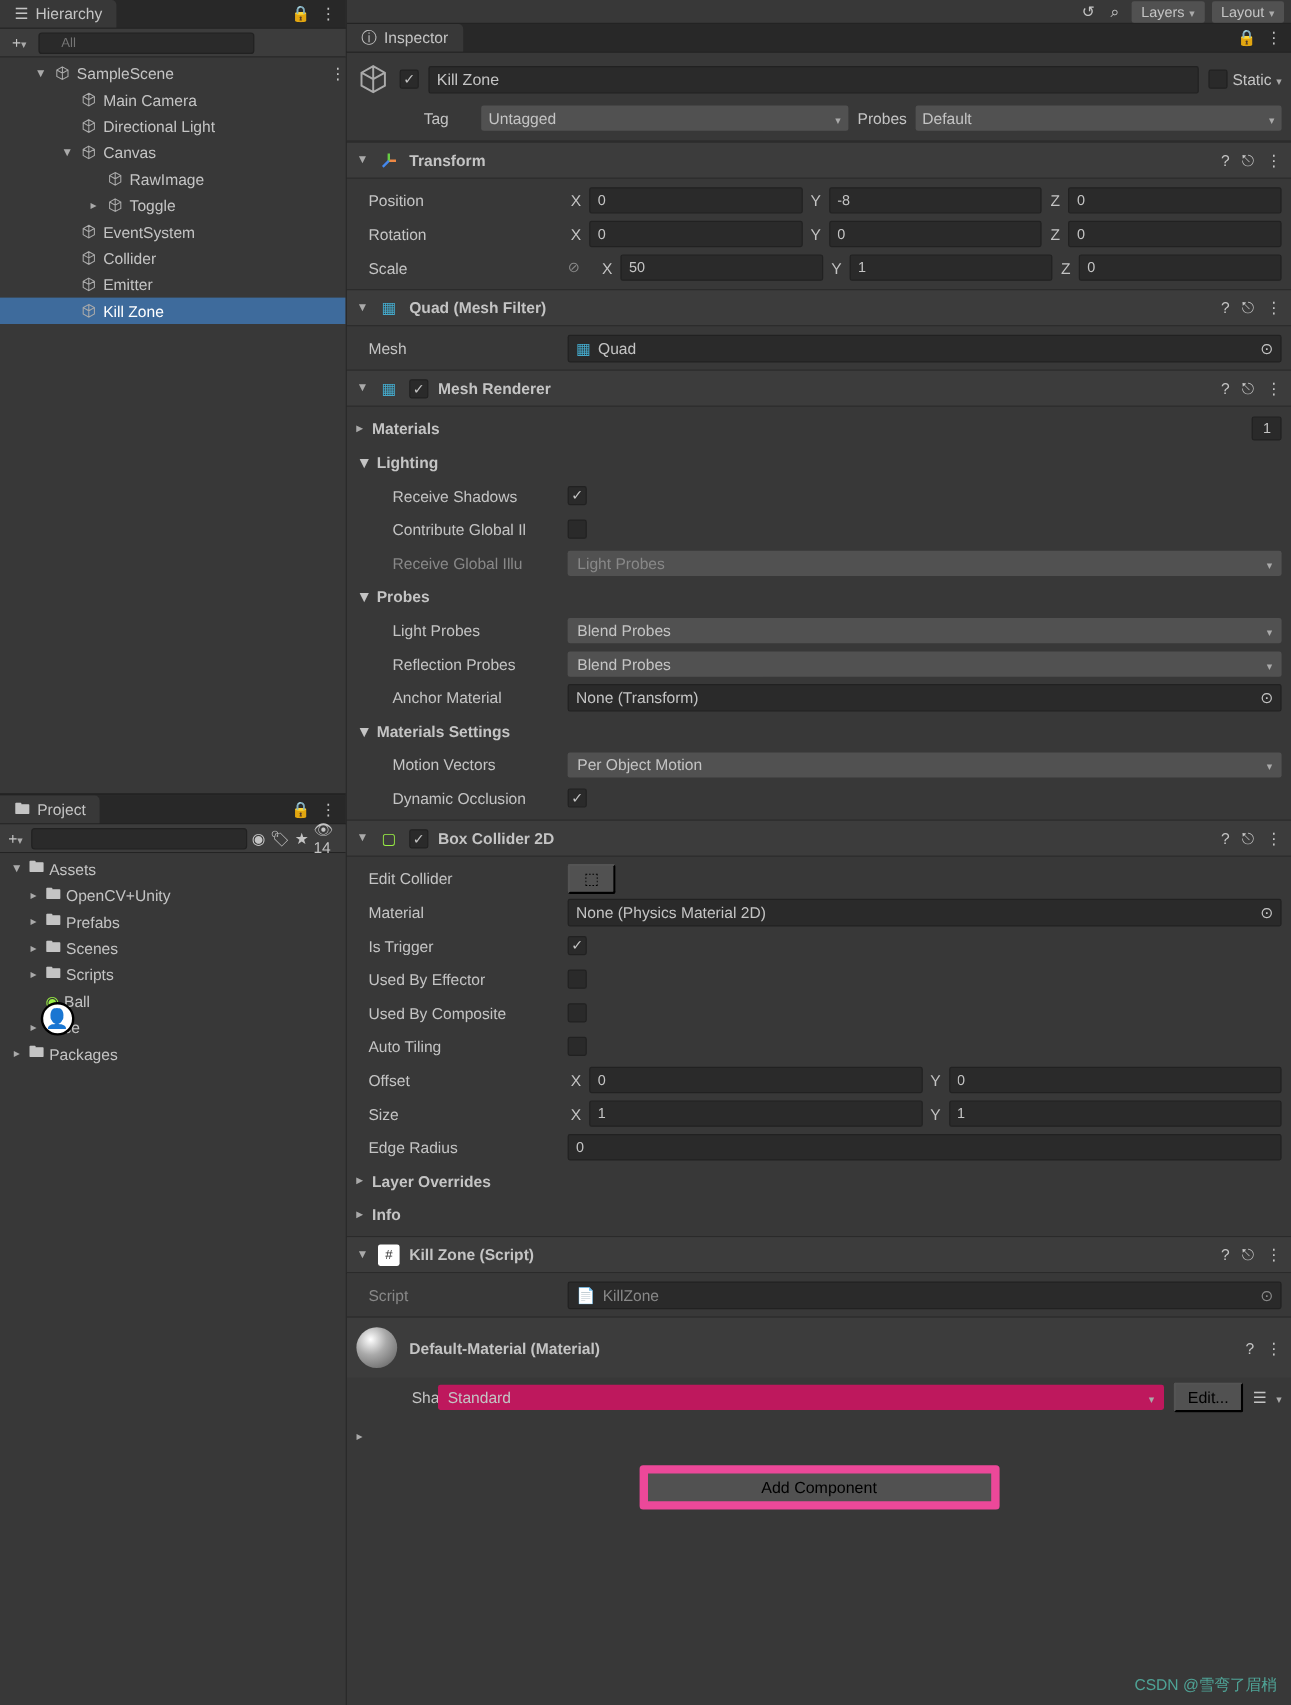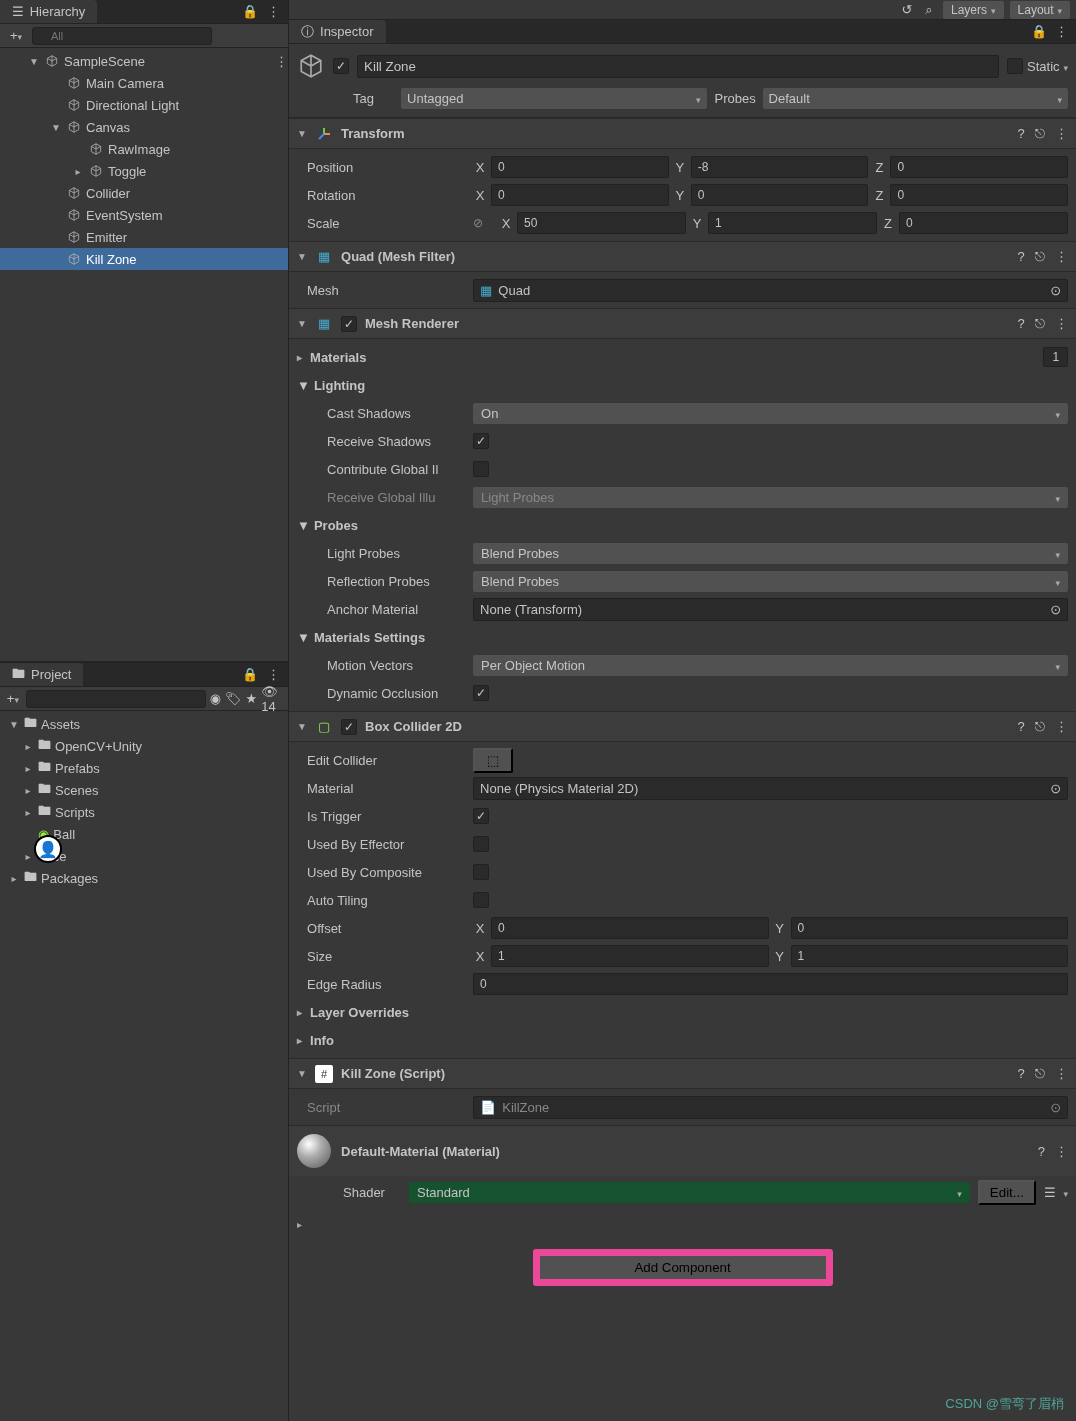--- a/index.html
+++ b/index.html
@@ -76,21 +76,21 @@
 .obj-field .obj-text { display: flex; align-items: center; gap: 6px; }
 .chk { width: 16px; height: 16px; background: #2a2a2a; border: 1px solid #212121; border-radius: 2px; display: flex; align-items: center; justify-content: center; }
 .chk.on::after { content: "✓"; color: #c4c4c4; font-size: 12px; }
 .eye-ico { color: #888; font-size: 12px; }
 .count-badge { background: #2a2a2a; border: 1px solid #212121; border-radius: 2px; padding: 2px 8px; font-size: 12px; }
 
 
 .mat-section { display: flex; align-items: center; gap: 10px; padding: 8px; border-top: 1px solid #2a2a2a; background: #3c3c3c; }
 .sphere { width: 34px; height: 34px; border-radius: 50%; background: radial-gradient(circle at 35% 30%, #fff, #aaa 40%, #555); }
 .mat-body { padding: 4px 8px; display: flex; align-items: center; gap: 8px; }
-.mat-body .dd-field { background: #14532d; margin-left: 44px; }
+.mat-body .dd-field { background: #be185d; }
 .edit-btn { background: #515151; border-radius: 2px; padding: 3px 10px; }
 
 .add-comp-row { display: flex; justify-content: center; padding: 12px 0; }
 .add-comp-btn { background: #515151; border: 7px solid #ec4899; border-radius: 3px; padding: 4px 0; width: 300px; text-align: center; }
 
 .watermark { position: absolute; right: 12px; bottom: 8px; color: #5eead4; font-size: 13px; opacity: 0.6; }
 
 svg { display: block; }
 .caret::after { content: "▾"; font-size: 9px; color: #aaa; }
 .caret-r::before { content: "▸"; font-size: 10px; color: #aaa; margin-right: 4px; }
@@ -177,30 +177,30 @@
           </span>
           <span>Toggle</span>
         </div>
         <div class="tree-row indent-1">
           <span class="fold"></span>
           <span class="ico">
             <svg width="14" height="14" viewBox="0 0 24 24">
               <path fill="none" stroke="#aaa" stroke-width="1.5" d="M12 3l8 4.5v9L12 21l-8-4.5v-9L12 3zm0 0v18M4 7.5l8 4.5 8-4.5"></path>
             </svg>
           </span>
-          <span>Collider</span>
+          <span>EventSystem</span>
         </div>
         <div class="tree-row indent-1">
           <span class="fold"></span>
           <span class="ico">
             <svg width="14" height="14" viewBox="0 0 24 24">
               <path fill="none" stroke="#aaa" stroke-width="1.5" d="M12 3l8 4.5v9L12 21l-8-4.5v-9L12 3zm0 0v18M4 7.5l8 4.5 8-4.5"></path>
             </svg>
           </span>
-          <span>EventSystem</span>
+          <span>Collider</span>
         </div>
         <div class="tree-row indent-1">
           <span class="fold"></span>
           <span class="ico">
             <svg width="14" height="14" viewBox="0 0 24 24">
               <path fill="none" stroke="#aaa" stroke-width="1.5" d="M12 3l8 4.5v9L12 21l-8-4.5v-9L12 3zm0 0v18M4 7.5l8 4.5 8-4.5"></path>
             </svg>
           </span>
           <span>Emitter</span>
         </div>
@@ -433,27 +433,20 @@
         <div class="comp-body">
           <div class="prop-row">
             <span class="section-label caret-r">Materials</span>
             <div style="flex:1"></div>
             <span class="count-badge">1</span>
           </div>
           <div class="prop-row">
               <span class="section-label">▼ <span>Lighting</span></span>
             </div>
           <div class="prop-row">
-            <span class="plabel sub">Cast Shadows</span>
-            <div class="dd-field">
-                <span>On</span>
-                <span class="caret"></span>
-              </div>
-          </div>
-          <div class="prop-row">
             <span class="plabel sub">Receive Shadows</span>
             <div class="chk on"></div>
           </div>
           <div class="prop-row">
             <span class="plabel sub">Contribute Global Il</span>
             <div class="chk"></div>
           </div>
           <div class="prop-row">
             <span class="plabel sub dim">Receive Global Illu</span>
             <div class="dd-field dim">

